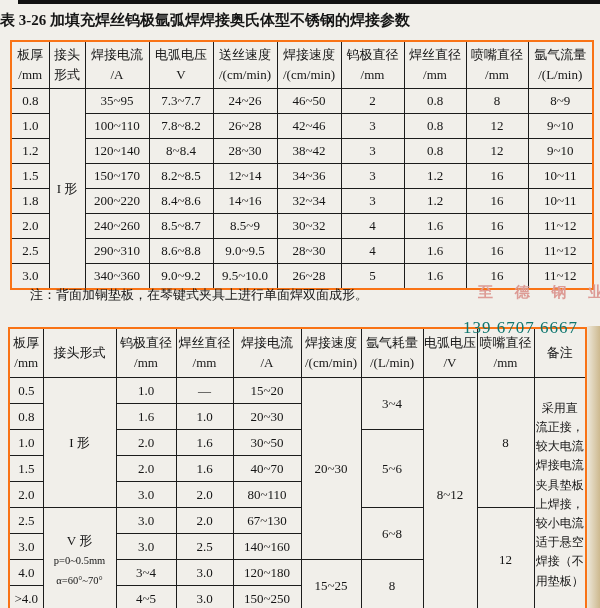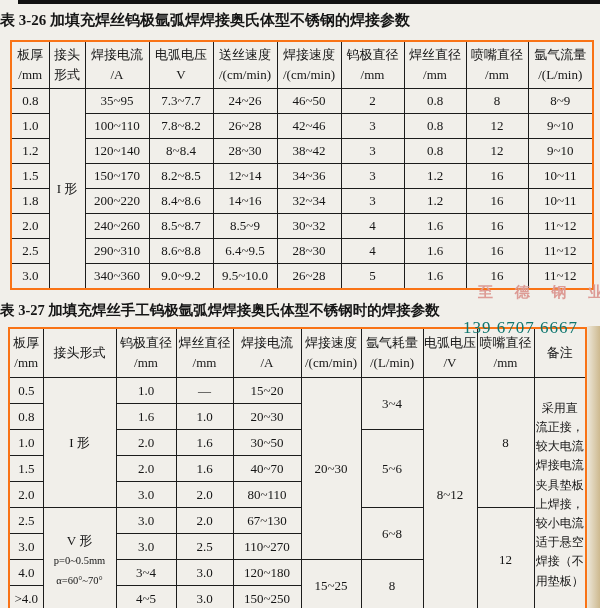--- a/index.html
+++ b/index.html
@@ -144,43 +144,43 @@
           <td><span class="ln">30~32</span></td>
           <td><span class="ln">4</span></td>
           <td><span class="ln">1.6</span></td>
           <td><span class="ln">16</span></td>
           <td><span class="ln">11~12</span></td>
         </tr>
         <tr>
           <td><span class="ln">2.5</span></td>
           <td><span class="ln">290~310</span></td>
           <td><span class="ln">8.6~8.8</span></td>
-          <td><span class="ln">6.4~9.5</span></td>
+          <td><span class="ln">9.0~9.5</span></td>
           <td><span class="ln">28~30</span></td>
           <td><span class="ln">4</span></td>
           <td><span class="ln">1.6</span></td>
           <td><span class="ln">16</span></td>
           <td><span class="ln">11~12</span></td>
         </tr>
         <tr>
           <td><span class="ln">3.0</span></td>
           <td><span class="ln">340~360</span></td>
           <td><span class="ln">9.0~9.2</span></td>
           <td><span class="ln">9.5~10.0</span></td>
           <td><span class="ln">26~28</span></td>
           <td><span class="ln">5</span></td>
           <td><span class="ln">1.6</span></td>
           <td><span class="ln">16</span></td>
           <td><span class="ln">11~12</span></td>
         </tr>
       </tbody>
     </table>
 
-
-  <div class="title title-2">表 3-27  加填充焊丝手工钨极氩弧焊焊接奥氏体型不锈钢时的焊接参数</div>
+  <div class="note-line">注：背面加铜垫板，在琴键式夹具上进行单面焊双面成形。</div>
+
 
   <table id="t2">
       <colgroup>
         <col style="width: 34px;">
         <col style="width: 73px;">
         <col style="width: 60px;">
         <col style="width: 57px;">
         <col style="width: 68px;">
         <col style="width: 60px;">
         <col style="width: 62px;">
@@ -246,21 +246,21 @@
           <td><span class="ln">3.0</span></td>
           <td><span class="ln">2.0</span></td>
           <td><span class="ln">67~130</span></td>
           <td rowspan="2"><span class="ln">6~8</span></td>
           <td rowspan="4"><span class="ln">12</span></td>
         </tr>
         <tr>
           <td><span class="ln">3.0</span></td>
           <td><span class="ln">3.0</span></td>
           <td><span class="ln">2.5</span></td>
-          <td><span class="ln">110~270</span></td>
+          <td><span class="ln">140~160</span></td>
         </tr>
         <tr>
           <td><span class="ln">4.0</span></td>
           <td><span class="ln">3~4</span></td>
           <td><span class="ln">3.0</span></td>
           <td><span class="ln">120~180</span></td>
           <td rowspan="2"><span class="ln">15~25</span></td>
           <td rowspan="2"><span class="ln">8</span></td>
         </tr>
         <tr>

